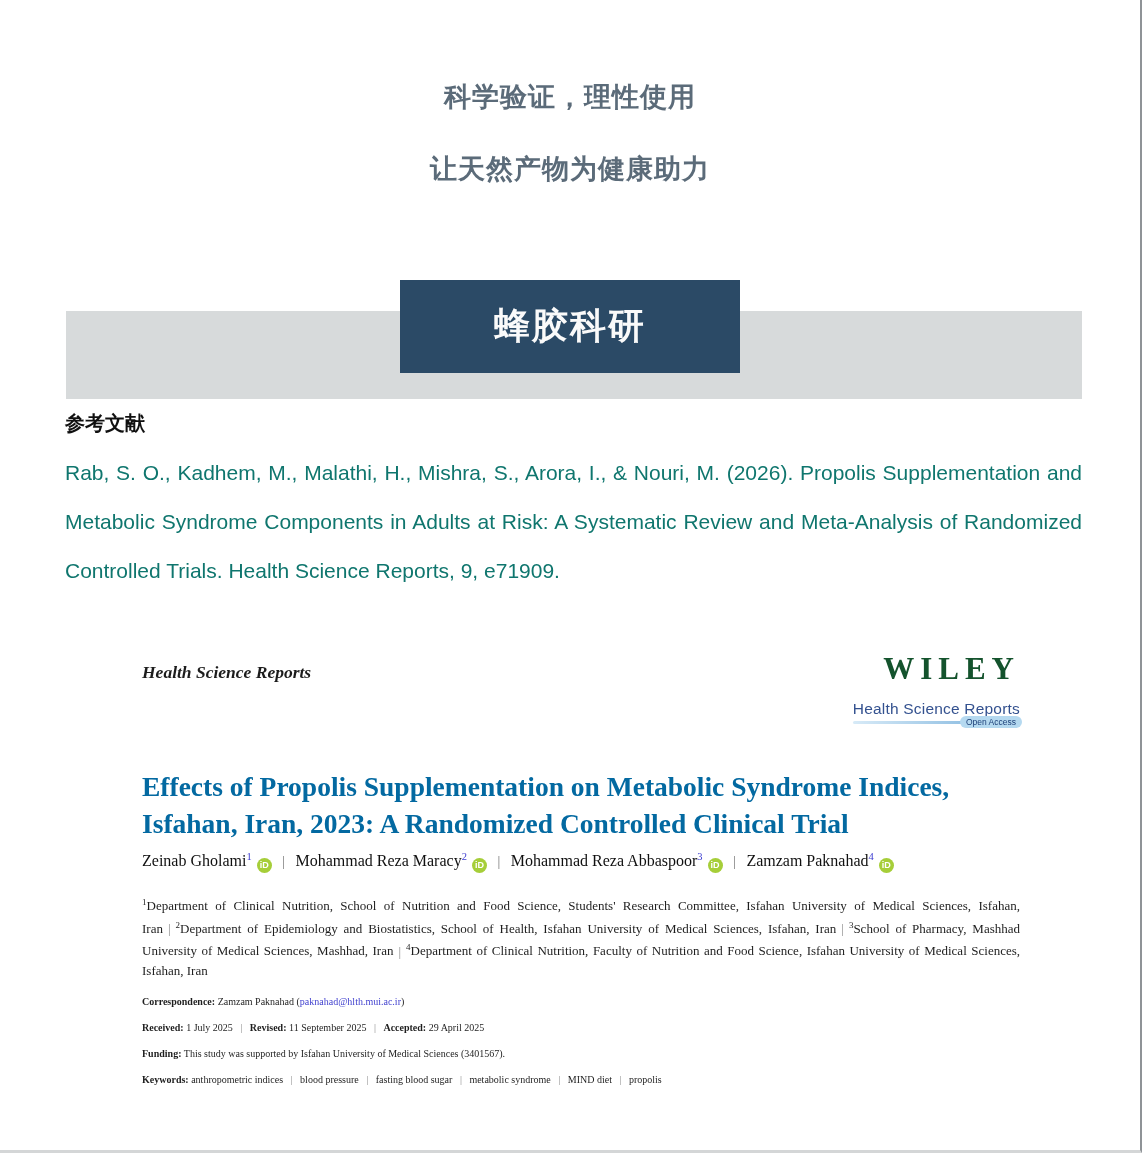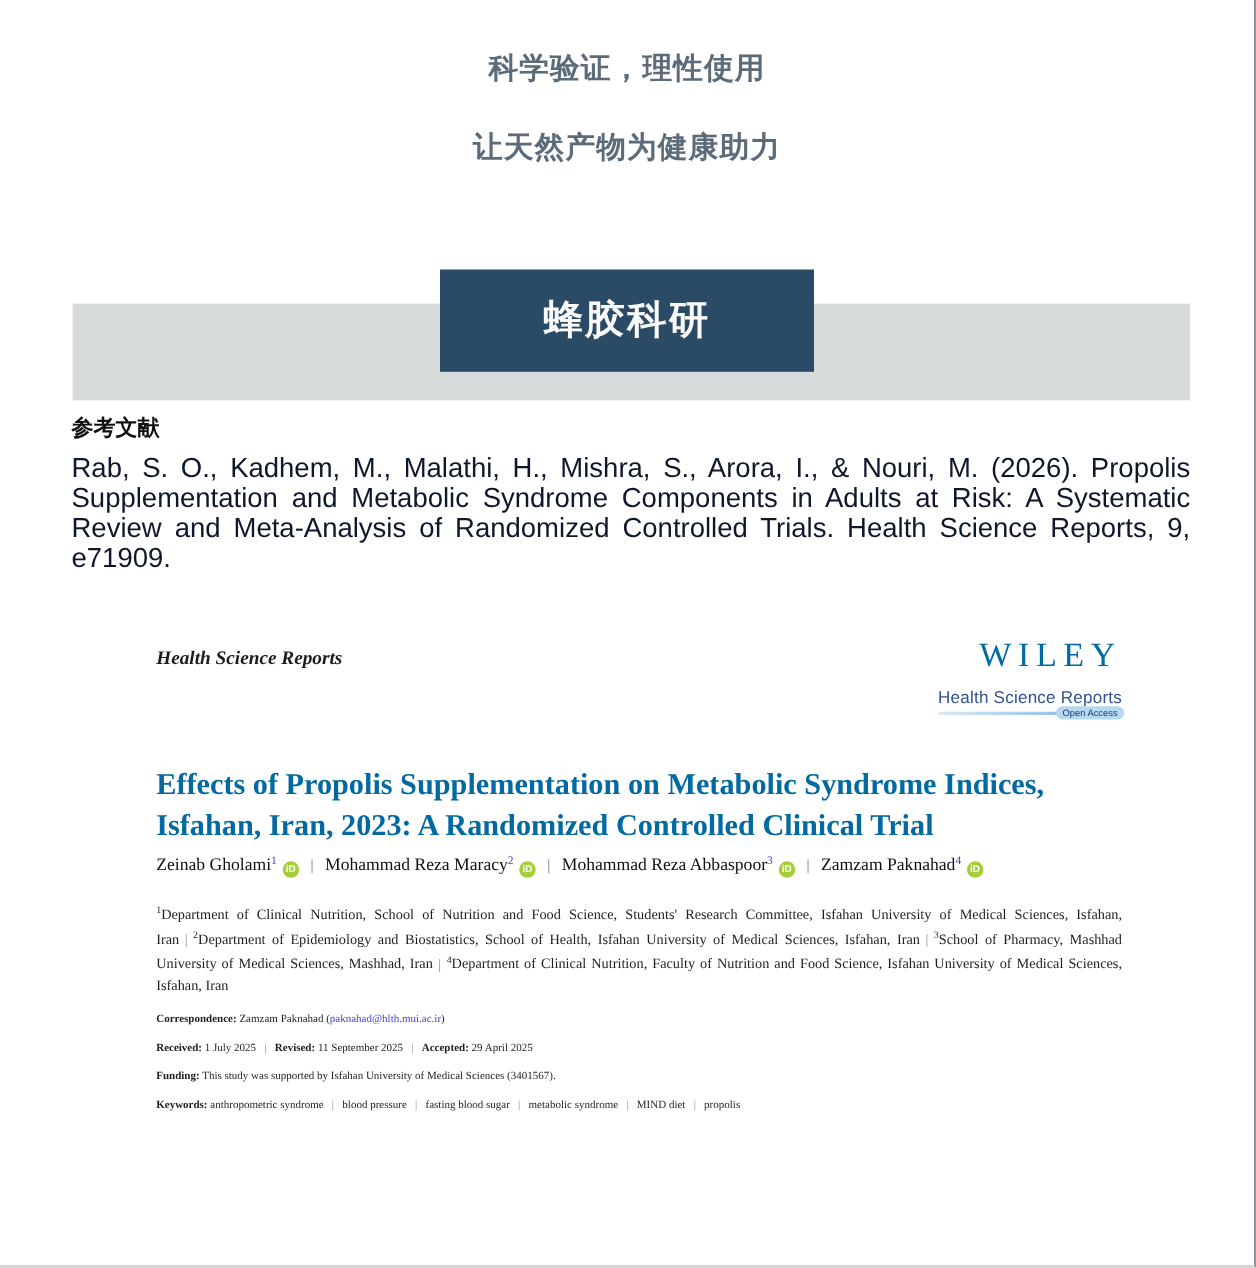--- a/index.html
+++ b/index.html
@@ -6,38 +6,38 @@
   html,body { background:#ffffff; }
   body {
     width:1142px; height:1153px; position:relative;
     font-family:"Liberation Sans", sans-serif;
     border-right:2px solid #8f9397;
     border-bottom:3px solid #d4d6d7;
     overflow:hidden;
   }
   
   .slogan { text-align:center; font-weight:700; color:#5b6b79; font-size:27px; letter-spacing:1px; }
-  .slogan-1 { padding-top:44px; }
+  .slogan-1 { padding-top:44px;margin-top:35px; }
   .slogan-2 { margin-top:36px; }
   
   .banner { position:relative; height:120px; margin-top:93px; }
   .banner-band { position:absolute; left:66px; top:31px; width:1016px; height:88px; background:#d7dadb; }
   .banner-box { position:absolute; left:50%; transform:translateX(-50%); top:0; width:340px; height:93px;
                 background:#2b4a66; display:flex; align-items:center; justify-content:center;font-family:Liberation Serif, serif; }
   .banner-title { color:#fafafa; font-size:36px; font-weight:700; letter-spacing:2px; }
   
   .refs-heading { margin:10px 0 0 65px; font-size:20px; font-weight:700; color:#101010; }
-  .citation { margin:11px 0 0 65px; width:1017px; font-size:25px; line-height:27px;
-              color:#0f172a; text-align:justify; }
+  .citation { margin:11px 0 0 65px; width:1017px; font-size:21px; line-height:49px;
+              color:#0f766e; text-align:justify; }
   
   .paper { margin:56px 0 0 142px; width:878px; font-family:"Liberation Serif", serif; color:#141414; }
   .paper-head { display:flex; justify-content:space-between; align-items:flex-start; }
   .journal-name { font-style:italic; font-weight:700; font-size:17.5px; padding-top:11px; color:#1c1c1c; }
   .wiley-block { text-align:right; }
-  .wiley { font-size:31px; letter-spacing:6px; color:#0369a1; font-weight:400; }
+  .wiley { font-size:31px; letter-spacing:6px; color:#14532d; font-weight:700; }
   .hsr-logo { margin-top:13px; display:inline-block; text-align:left; }
   .hsr-name { color:#33518f; font-size:15.5px; font-family:"Liberation Sans", sans-serif; letter-spacing:0.2px; }
   .hsr-line { margin-top:3px; height:3px; background:linear-gradient(to right,#d7eaf7,#74aeda); border-radius:2px; position:relative; }
   .hsr-badge { position:absolute; right:-2px; top:-5px; background:#b5d9f0; color:#1c3f77;
                font-size:8.5px; font-family:"Liberation Sans", sans-serif; padding:1px 6px; border-radius:7px; white-space:nowrap; }
   .or-row { margin-top:47px; display:flex; align-items:center; }
   .or-bar { width:8px; height:25px; background:#101010; margin-right:11px; }
   .or-text { font-weight:700; font-size:16.5px; letter-spacing:1.5px; color:#101010; }
   .oa-pill { margin-left:13px; background:#ed7135; color:#ffffff; font-family:"Liberation Sans", sans-serif;
              font-weight:700; font-size:10.5px; letter-spacing:1px; padding:4px 12px 3px; border-radius:11px; }
@@ -110,16 +110,16 @@
     <span>29 April 2025</span>
   </p>
 
   <p class="meta">
     <b>Funding:</b>
     <span>This study was supported by Isfahan University of Medical Sciences (3401567).</span>
   </p>
 
   <p class="meta">
     <b>Keywords:</b>
-    <span><span> anthropometric syndrome </span><span class="thin-sep">|</span><span> blood pressure </span><span class="thin-sep">|</span><span> fasting blood sugar </span><span class="thin-sep">|</span><span> metabolic syndrome </span><span class="thin-sep">|</span><span> MIND diet </span><span class="thin-sep">|</span><span> propolis </span></span>
+    <span><span> anthropometric indices </span><span class="thin-sep">|</span><span> blood pressure </span><span class="thin-sep">|</span><span> fasting blood sugar </span><span class="thin-sep">|</span><span> metabolic syndrome </span><span class="thin-sep">|</span><span> MIND diet </span><span class="thin-sep">|</span><span> propolis </span></span>
   </p>
 
 </div>
 
 </body></html>

